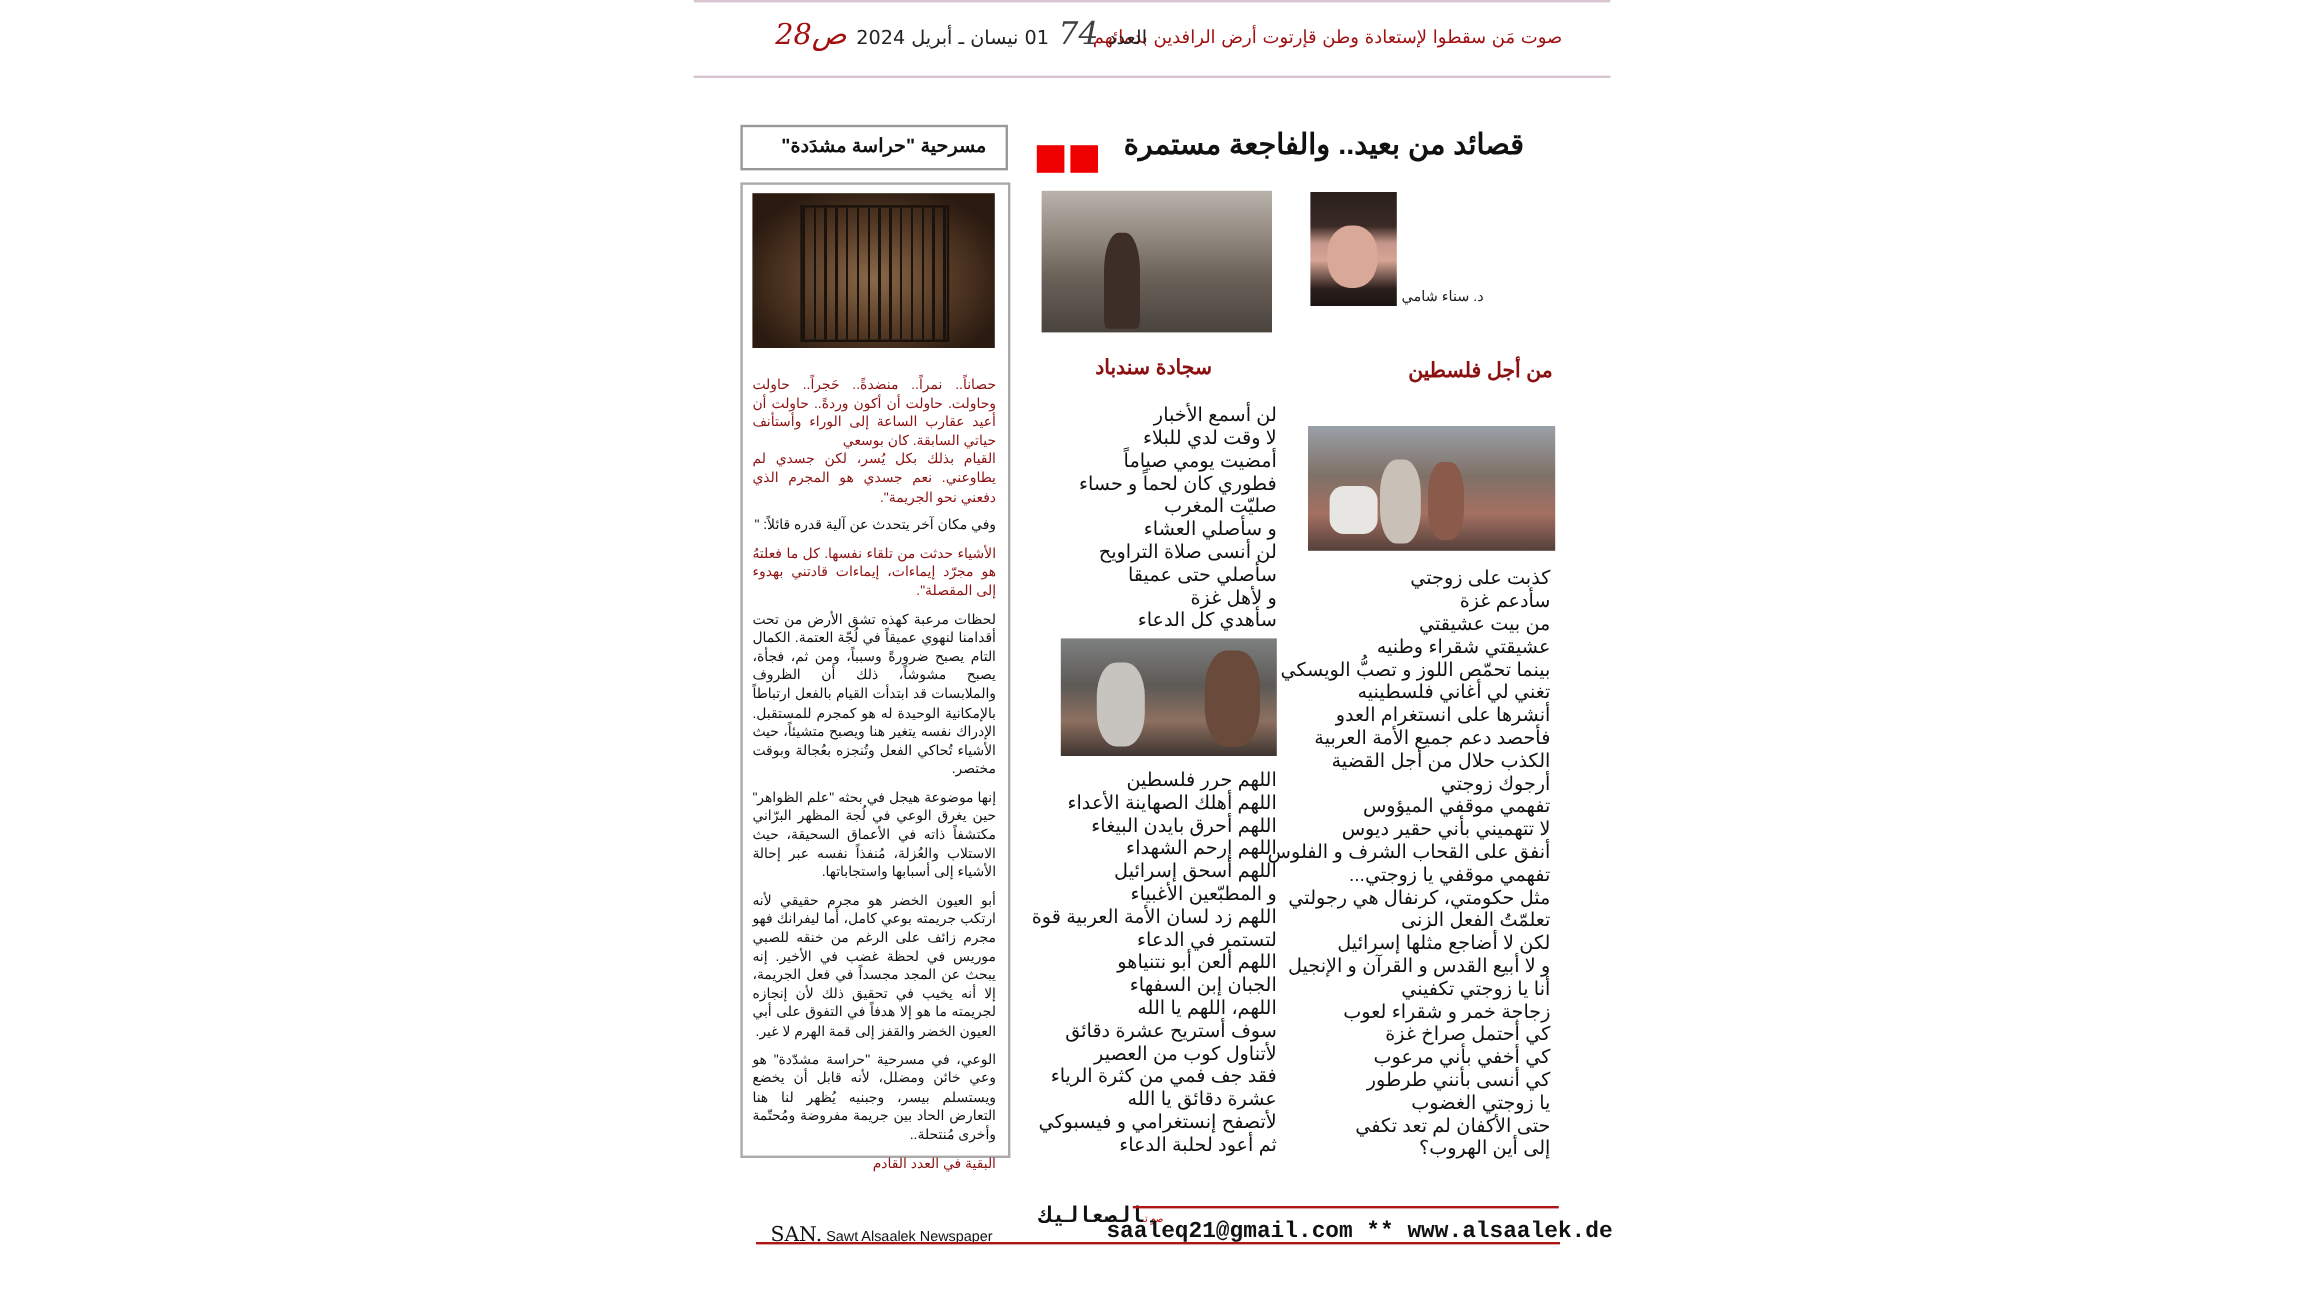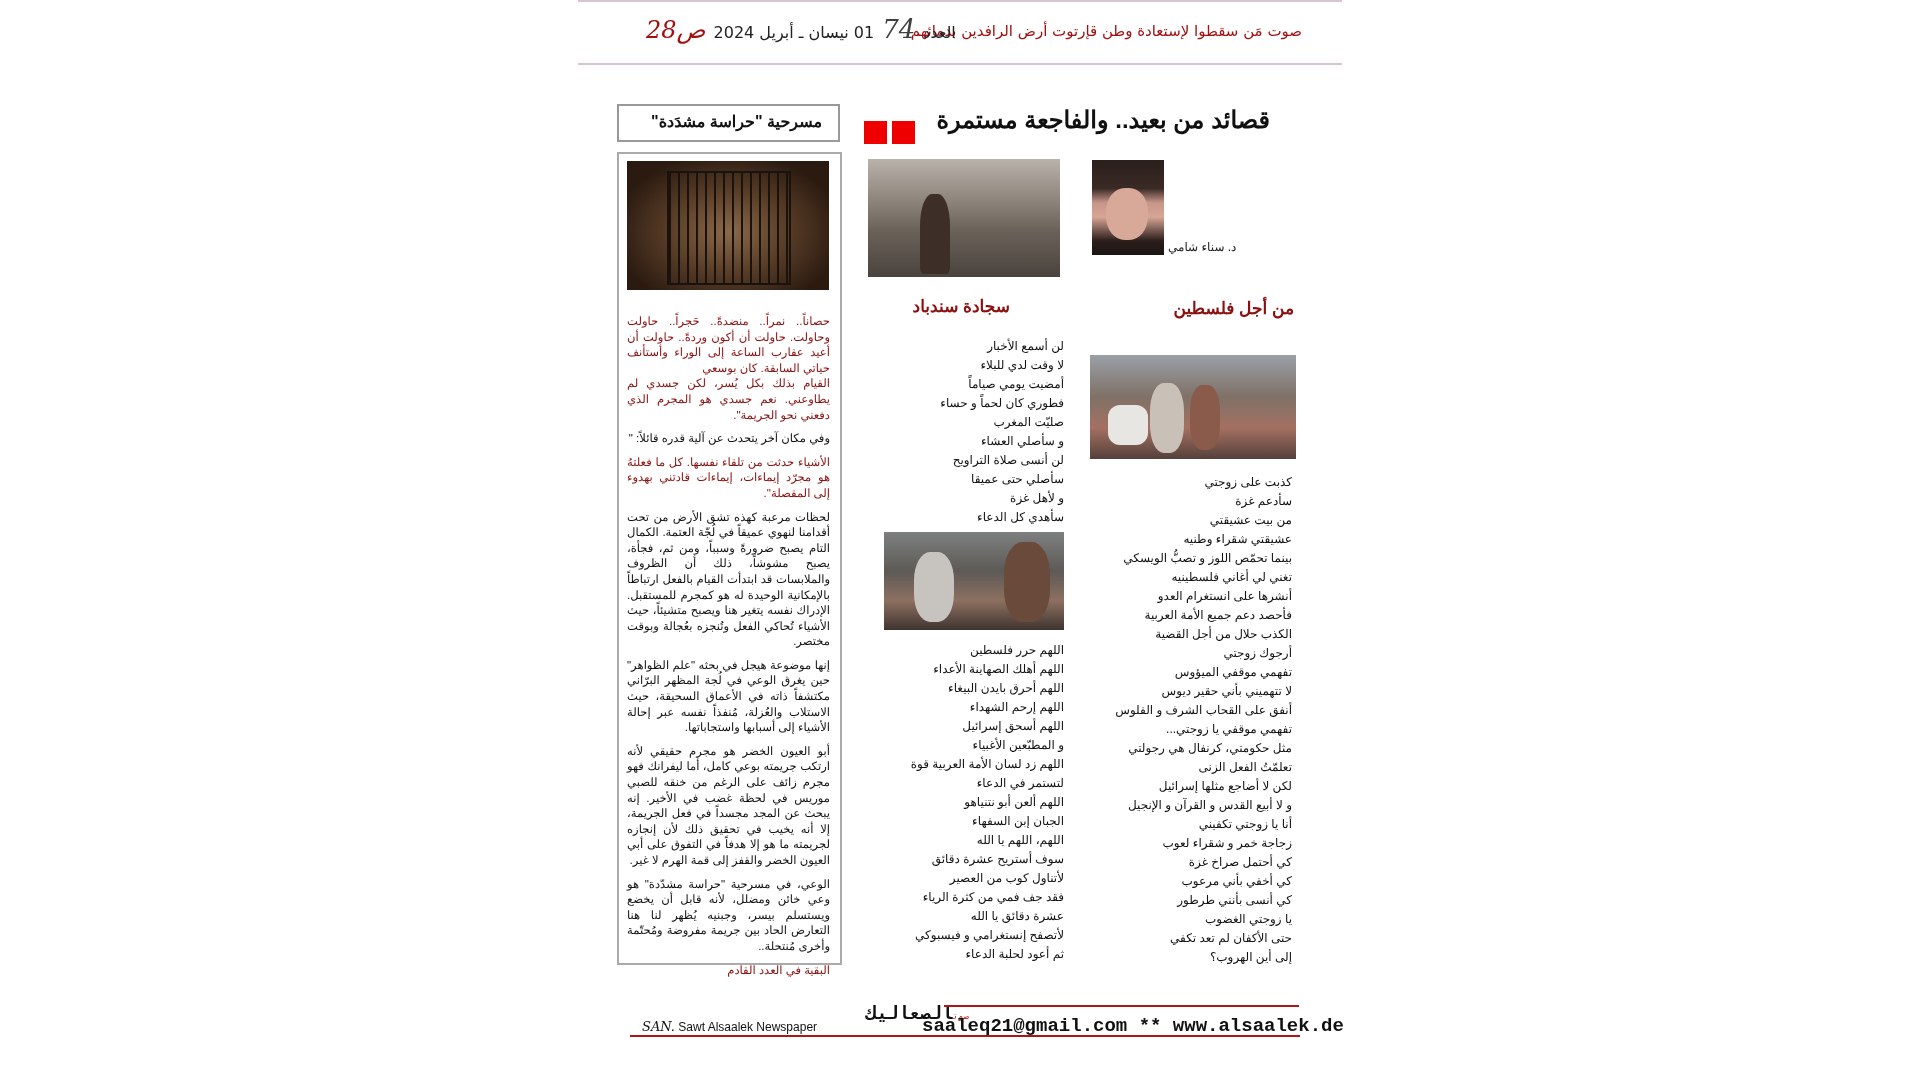--- a/index.html
+++ b/index.html
@@ -14,21 +14,21 @@
   .hdrline{position:absolute;left:578px;top:63px;width:764px;height:2px;background:#d9c5d2;}
 
   .main-title{position:absolute;left:950px;top:106px;width:320px;text-align:center;direction:rtl;font-family:"Liberation Sans",sans-serif;font-weight:bold;font-size:24px;color:#111;white-space:nowrap;}
   .sq{position:absolute;top:121px;width:23px;height:23px;background:#ee0000;}
 
   .author-photo{position:absolute;left:1092px;top:160px;width:72px;height:95px;background:linear-gradient(180deg,#2a1f1c 0%,#3a2a25 30%,#c7968a 45%,#d6a595 60%,#2b1e1b 85%,#1b1412 100%);}
   .author-face{position:absolute;left:14px;top:28px;width:42px;height:52px;border-radius:45%;background:#d8a898;}
   .author-name{position:absolute;left:1168px;top:240px;font-size:12px;direction:rtl;white-space:nowrap;color:#222;font-family:"Liberation Sans",sans-serif;}
 
   .poem-title{position:absolute;direction:rtl;text-align:center;font-weight:bold;font-size:17px;color:#8b1010;font-family:Liberation Sans, sans-serif;white-space:nowrap;}
-  .poem{position:absolute;direction:rtl;text-align:right;font-family:"Liberation Sans",sans-serif;font-size:12px;line-height:19px;color:#111;}
+  .poem{position:absolute;direction:rtl;text-align:right;font-family:"Liberation Sans",sans-serif;font-size:16px;line-height:19px;color:#111;}
   .poem div{white-space:nowrap;}
 
   .photo{position:absolute;overflow:hidden;}
   .ph-ruins{left:868px;top:159px;width:192px;height:118px;background:linear-gradient(180deg,#b9b2ab 0%,#8e857c 35%,#6b625a 60%,#4a433d 100%);}
   .ph-ruins .fig{position:absolute;left:52px;top:35px;width:30px;height:80px;background:#3d2e27;border-radius:40% 40% 10% 10%;}
   .ph-kids{left:1090px;top:355px;width:206px;height:104px;background:linear-gradient(180deg,#9aa0a8 0%,#7f7167 40%,#a47062 70%,#55403a 100%);}
   .ph-kids .f1{position:absolute;left:60px;top:28px;width:34px;height:70px;background:#c9c0b8;border-radius:40%;}
   .ph-kids .f2{position:absolute;left:100px;top:30px;width:30px;height:65px;background:#8a5a4a;border-radius:40%;}
   .ph-kids .f3{position:absolute;left:18px;top:50px;width:40px;height:40px;background:#e8e6e2;border-radius:30%;}
   .ph-grief{left:884px;top:532px;width:180px;height:98px;background:linear-gradient(180deg,#7d8080 0%,#5d5a56 40%,#8d7060 70%,#3e3430 100%);}
@@ -43,21 +43,21 @@
   .side-text{position:absolute;left:627px;top:313px;width:203px;direction:rtl;text-align:justify;font-family:"Liberation Sans",sans-serif;font-size:11.6px;line-height:15.6px;color:#111;}
   .side-text p{margin:0 0 8px 0;}
   .side-text .red{color:#8b1010;}
   .side-text p.tight{margin:0;}
 
   .footer-logo{position:absolute;left:866px;top:1002px;font-family:Liberation Mono, monospace;font-weight:bold;font-size:18px;color:#111;direction:rtl;white-space:nowrap;}
   .footer-logo .small{color:#c01010;font-size:9px;font-weight:normal;}
   .footer-rule1{position:absolute;left:944px;top:1005px;width:355px;height:2px;background:#b01515;}
   .footer-contact{position:absolute;left:922px;top:1015px;font-family:Liberation Mono, monospace;font-weight:bold;font-size:19px;color:#111;white-space:nowrap;}
   .footer-brand{position:absolute;left:642px;top:1019px;font-family:"Liberation Sans",sans-serif;font-size:12px;color:#111;white-space:nowrap;}
-  .footer-brand .san{font-family:"DejaVu Serif",serif;font-style:italic;font-size:13px;}
+  .footer-brand .san{font-family:"DejaVu Serif",serif;font-size:17px;}
   .footer-rule2{position:absolute;left:630px;top:1035px;width:670px;height:2px;background:#b01515;}
 </style>
 </head>
 <body>
 
 <div class="page"></div>
 <div class="topline"></div>
 
 <div class="header">
   <div class="slogan">صوت مَن سقطوا لإستعادة وطن قإرتوت أرض الرافدين بدمائهم</div>

